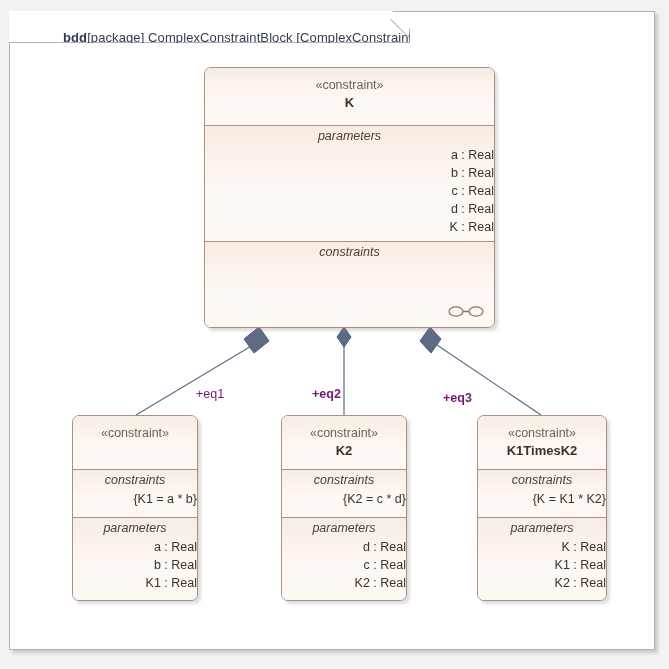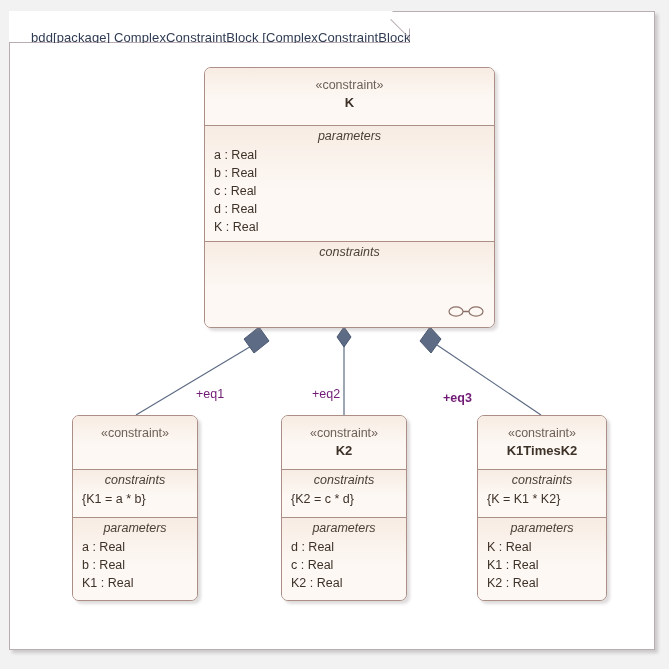--- a/index.html
+++ b/index.html
@@ -61,21 +61,21 @@
   }
   #frame-tab-label {
     position: absolute;
     left: 22px;
     top: 19px;
     font-size: 13px;
     color: #2f3b52;
     white-space: nowrap;
     letter-spacing: 0.1px;
   }
-  #frame-tab-label .kw { font-weight: normal; }
+  #frame-tab-label .kw { font-weight: bold; margin-left: 32px; }
 
   
   .block {
     position: absolute;
     background: #fdf7f3;
     border: 1px solid #ab8f86;
     border-radius: 7px;
     box-shadow: 3px 3px 3px rgba(140,130,130,0.28);
     box-sizing: border-box;
     overflow: hidden;
@@ -109,20 +109,21 @@
     font-style: italic;
     font-size: 12.5px;
     color: #4a4038;
     line-height: 18px;
     padding-top: 1px;
   }
   .c-items {
     padding-left: 9px;
     padding-top: 1px;
     padding-bottom: 6px;
+    text-align: right;
   }
   .c-item {
     font-size: 12.5px;
     color: #3d3128;
     line-height: 18px;
     white-space: nowrap;
   }
 
   
   .param-icon {
@@ -170,21 +171,21 @@
     <line x1="344" y1="343" x2="344" y2="415" stroke="#5d6b84" stroke-width="1.2"></line>
 
     <line x1="437" y1="345" x2="541" y2="415" stroke="#5d6b84" stroke-width="1.2"></line>
 
     <polygon points="259,327 269,341 254,353 244,339" fill="#5d6b84" stroke="#4a5872" stroke-width="1"></polygon>
     <polygon points="344,327 351,337 344,347 337,337" fill="#5d6b84" stroke="#4a5872" stroke-width="1"></polygon>
     <polygon points="430,327 441,339 431,353 420,341" fill="#5d6b84" stroke="#4a5872" stroke-width="1"></polygon>
   </svg>
 
   <div class="edge-label" style="left:196px; top:387px;">+eq1</div>
-  <div class="edge-label" style="left:312px; top:387px;">+eq2</div>
+  <div class="edge-label" style="left:312px; top:387px;font-weight:bold;">+eq2</div>
   <div class="edge-label" style="left:443px; top:391px;font-weight:bold;">+eq3</div>
 
   <div class="block" style="left:204px; top:67px; width:291px; height:261px;">
 
     <div class="compartment c-header" style="height:57px;">
       <div class="stereotype">«constraint»</div>
       <div class="blockname">K</div>
     </div>
 
     <div class="compartment" style="height:116px;">

